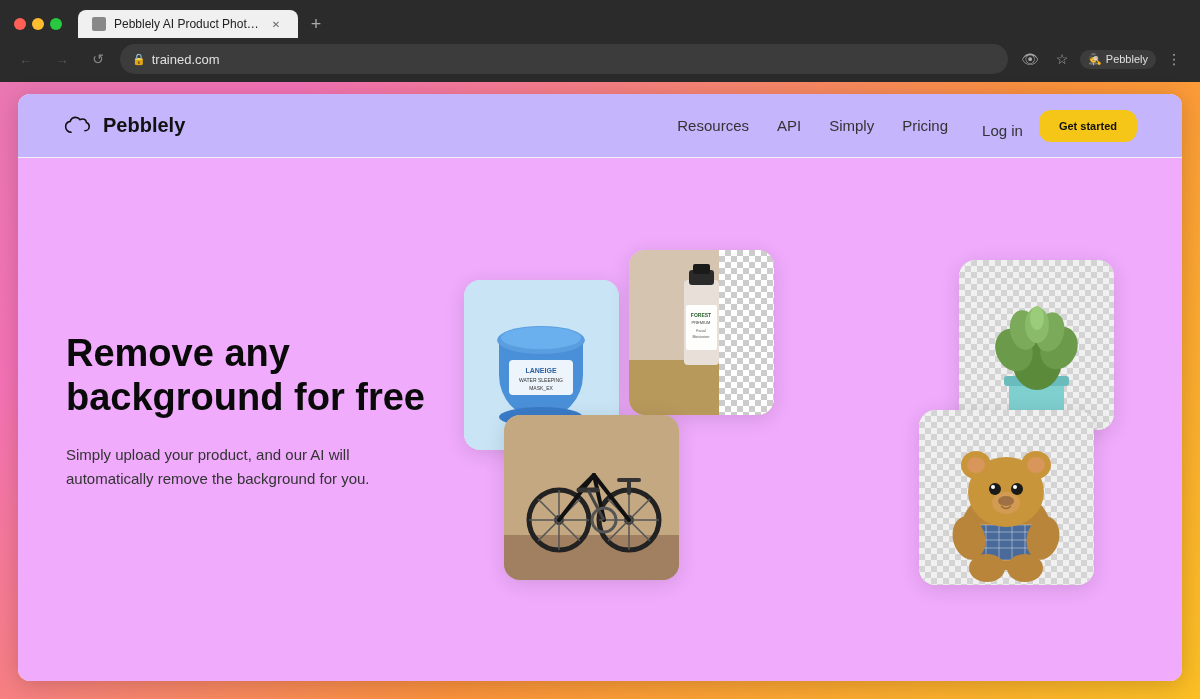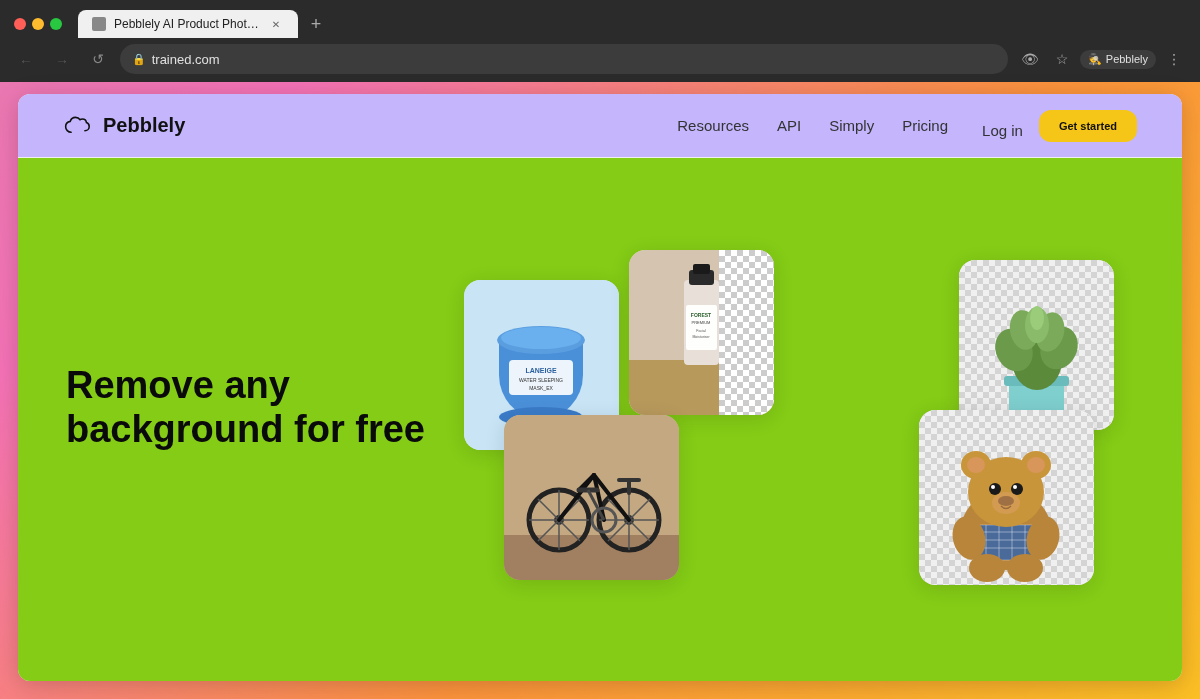--- a/index.html
+++ b/index.html
@@ -253,21 +253,21 @@
       padding: 10px 20px;
       border-radius: 12px;
       cursor: pointer;
       border: none;
       white-space: nowrap;
     }
 
     
     .site-hero {
       flex: 1;
-      background: #84cc16;
+      background: #f0abfc;
       display: flex;
       align-items: center;
       padding: 40px 48px;
       gap: 18px;
       overflow: hidden;
     }
 
     .hero-text {
       flex: 0 0 360px;
       max-width: 360px;
@@ -414,20 +414,21 @@
         <a class="nav-link">Simply</a>
         <a class="nav-link">Pricing</a>
       </div>
       <span class="nav-login">Log in</span>
       <button class="get-started-btn">Get started</button>
     </nav>
 
     <div class="site-hero">
       <div class="hero-text">
         <h1 class="hero-title">Remove any background for free</h1>
+        <p class="hero-desc">Simply upload your product, and our AI will automatically remove the background for you.</p>
       </div>
 
       <div class="hero-images">
 
         <div class="product-card card-laneige">
           <svg viewBox="0 0 155 170" xmlns="http://www.w3.org/2000/svg" width="155" height="170">
             <rect width="155" height="170" fill="#c8e4f5" rx="16"></rect>
 
             <ellipse cx="77" cy="95" rx="42" ry="44" fill="#4a90d9"></ellipse>
             <ellipse cx="77" cy="65" rx="42" ry="12" fill="#3a7bc8"></ellipse>

